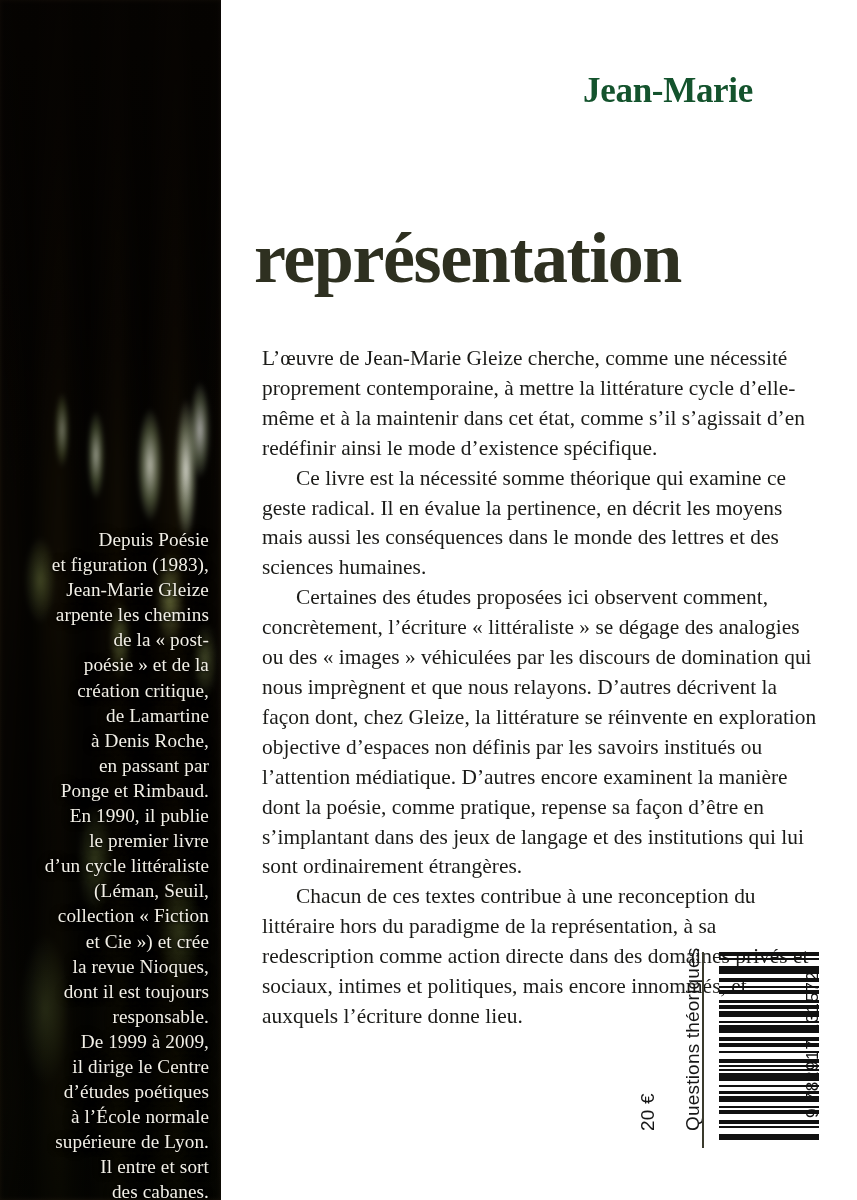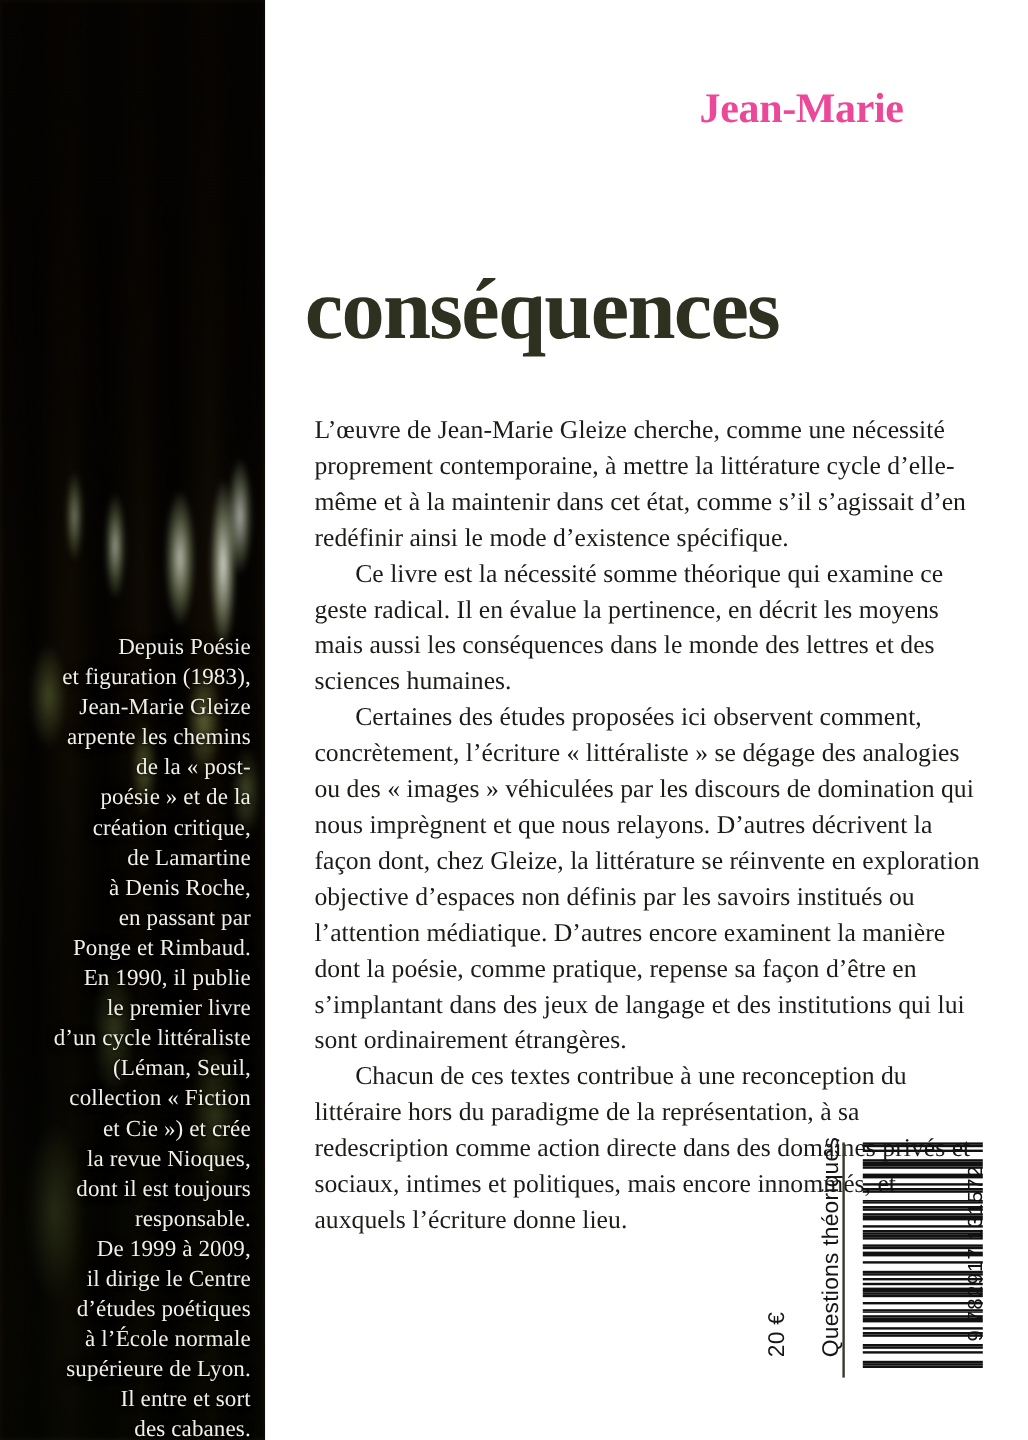--- a/index.html
+++ b/index.html
@@ -71,21 +71,21 @@
   .cover-main{
     position:absolute; left:221px; top:0; right:0; bottom:0;
     background:#fff;
   }
 
   .author{
     position:absolute;
     left:362px; top:73px;
     font-size:35px;
     font-weight:bold;
-    color:#ec4899;
+    color:#14532d;
     letter-spacing:-.3px;
     line-height:1;
   }
 
   .title{
     position:absolute;
     left:23px; top:77px;
     font-size:152px;
     font-weight:bold;
     color:#17202b;
@@ -205,21 +205,21 @@
 supérieure de Lyon.
 Il entre et sort
 des cabanes.</div>
 </div>
 
 <div class="cover-main">
 
   <div class="author">Jean-Marie</div>
 
 
-  <div class="subtitle">conséquences</div>
+  <div class="subtitle">représentation</div>
 
   <div class="blurb">
     <p>L’œuvre de Jean-Marie Gleize cherche, comme une nécessité proprement contemporaine, à mettre la littérature cycle d’elle-même et à la maintenir dans cet état, comme s’il s’agissait d’en redéfinir ainsi le mode d’existence spécifique.</p>
     <p>Ce livre est la nécessité somme théorique qui examine ce geste radical. Il en évalue la pertinence, en décrit les moyens mais aussi les conséquences dans le monde des lettres et des sciences humaines.</p>
     <p>Certaines des études proposées ici observent comment, concrètement, l’écriture « littéraliste » se dégage des analogies ou des « images » véhiculées par les discours de domination qui nous imprègnent et que nous relayons. D’autres décrivent la façon dont, chez Gleize, la littérature se réinvente en exploration objective d’espaces non définis par les savoirs institués ou l’attention médiatique. D’autres encore examinent la manière dont la poésie, comme pratique, repense sa façon d’être en s’implantant dans des jeux de langage et des institutions qui lui sont ordinairement étrangères.</p>
     <p>Chacun de ces textes contribue à une reconception du littéraire hors du paradigme de la représentation, à sa redescription comme action directe dans des domaines privés et sociaux, intimes et politiques, mais encore innommés, et auxquels l’écriture donne lieu.</p>
   </div>
 
   <div class="meta-block">
     <div class="vert-text vert-price">20 €</div>

